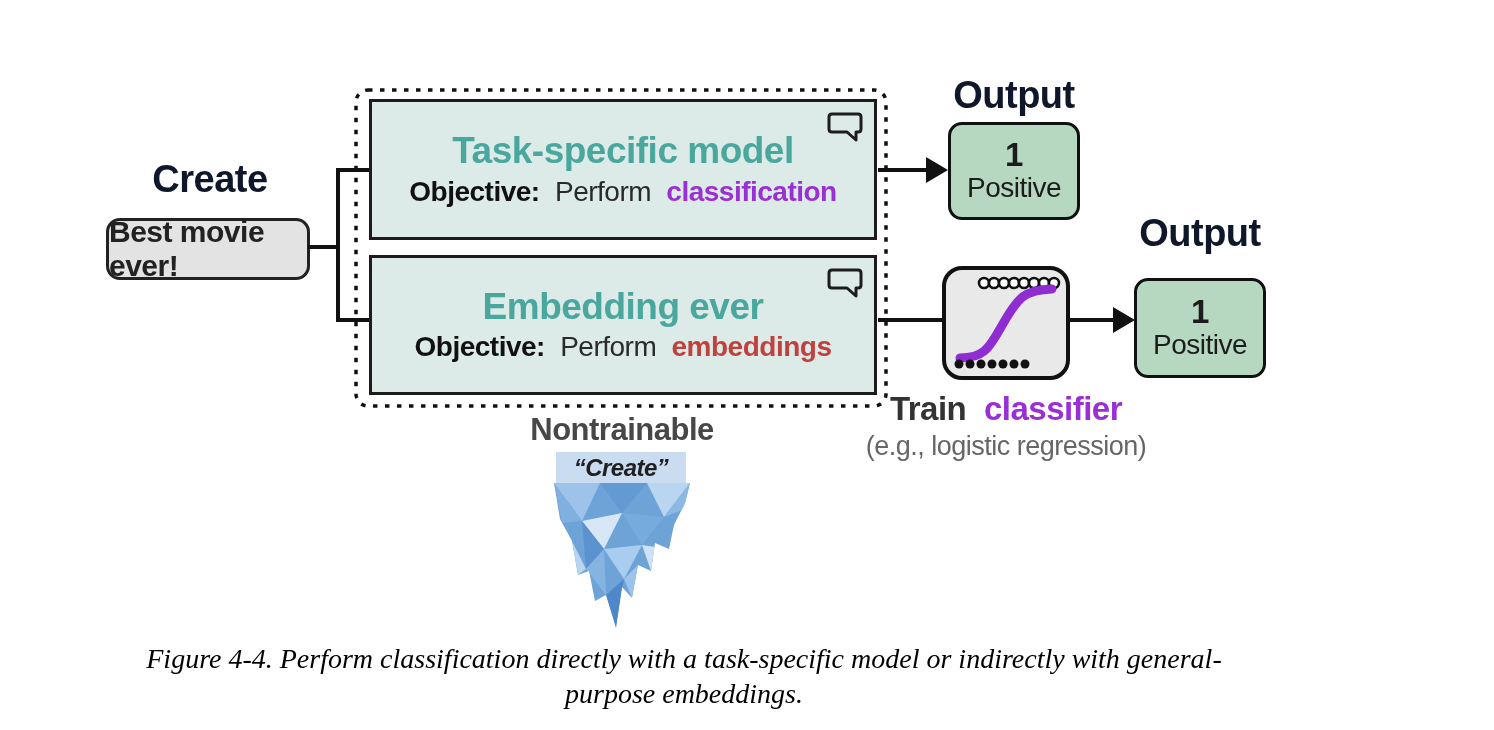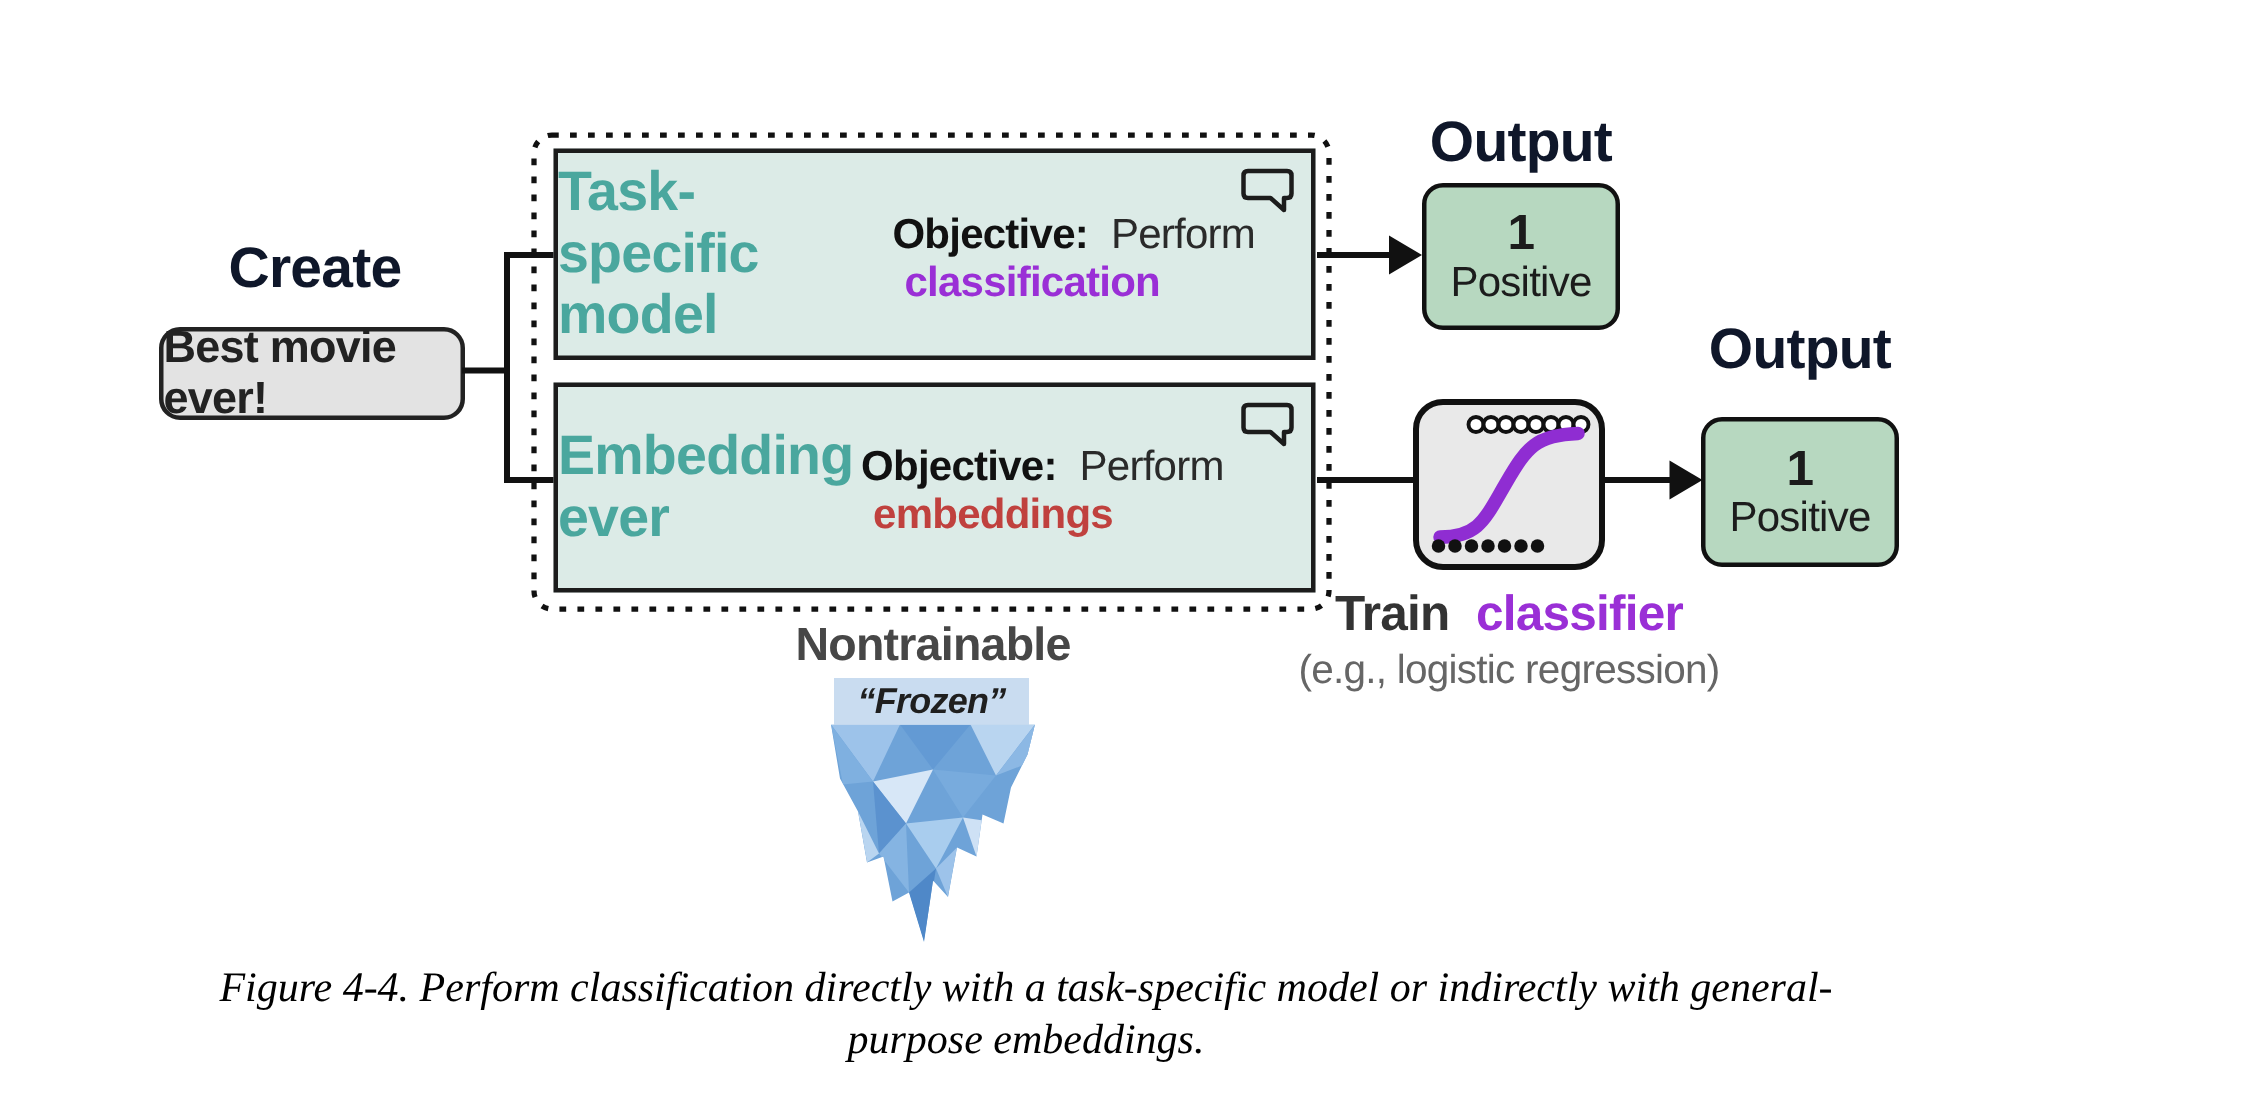--- a/index.html
+++ b/index.html
@@ -20,21 +20,21 @@
   .input-box {
     left:106px; top:218px; width:204px; height:62px;
     background:#e3e3e3; border:3px solid #222; border-radius:14px;
     display:flex; align-items:center; justify-content:center;
     font-size:30px; font-weight:600; color:#222;
   }
   .dashed-box { left:354px; top:88px; width:534px; height:320px; }
   .model-box {
     width:508px; height:141px; left:369px;
     background:#dcebe7; border:3px solid #1c1c1c;
-    display:flex; flex-direction:row; align-items:center; justify-content:center;
+    display:flex; flex-direction:column; align-items:center; justify-content:center;
   }
   .model-title { font-size:37px; font-weight:bold; color:#4aa79e; line-height:1.1; }
   .model-obj { font-size:28px; color:#2a2a2a; margin-top:4px; }
   .model-obj .obj-label { font-weight:bold; color:#111; }
   .model-obj span + span { margin-left:8px; }
   .accent-purple { color:#9a2fd6; font-weight:bold; }
   .accent-red { color:#c0413e; font-weight:bold; }
   .bubble { position:absolute; top:9px; right:10px; }
   .out-box {
     width:132px; background:#b7d8c0; border:3px solid #111; border-radius:14px;
@@ -149,21 +149,21 @@
     <div class="out-val">1</div>
     <div class="out-sub">Positive</div>
   </div>
 
   <div class="abs clf-title">
     <span>Train </span><span class="accent-purple">classifier</span>
   </div>
   <div class="abs clf-note">(e.g., logistic regression)</div>
 
   <div class="abs nontrainable">Nontrainable</div>
-  <div class="abs frozen-band">“Frozen”</div>
+  <div class="abs frozen-band">“Create”</div>
   <svg class="abs" style="left:552px; top:483px;" width="140" height="150" viewBox="0 0 140 150">
     <defs>
       <clipPath id="bergclip">
         <path d="M2,0 L138,0 L133,20 L122,42 L117,66 L103,60 L99,88 L86,82 L80,115 L70,104 L64,145 L54,112 L43,118 L37,88 L26,92 L20,58 L8,36 Z"></path>
       </clipPath>
     </defs>
     <path d="M2,0 L138,0 L133,20 L122,42 L117,66 L103,60 L99,88 L86,82 L80,115 L70,104 L64,145 L54,112 L43,118 L37,88 L26,92 L20,58 L8,36 Z" fill="#6ea3d8"></path>
     <g clip-path="url(#bergclip)">
       <polygon points="2,0 48,0 30,38" fill="#9dc3ea"></polygon>
       <polygon points="48,0 95,0 70,30" fill="#639ad4"></polygon>

